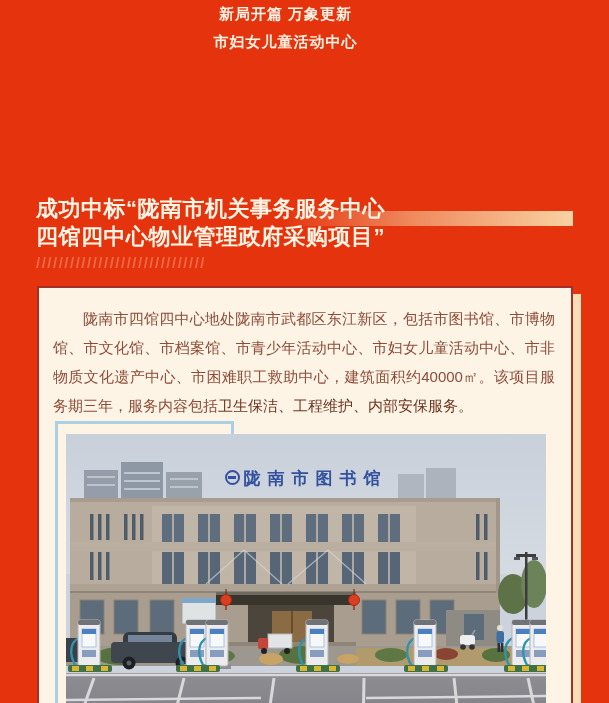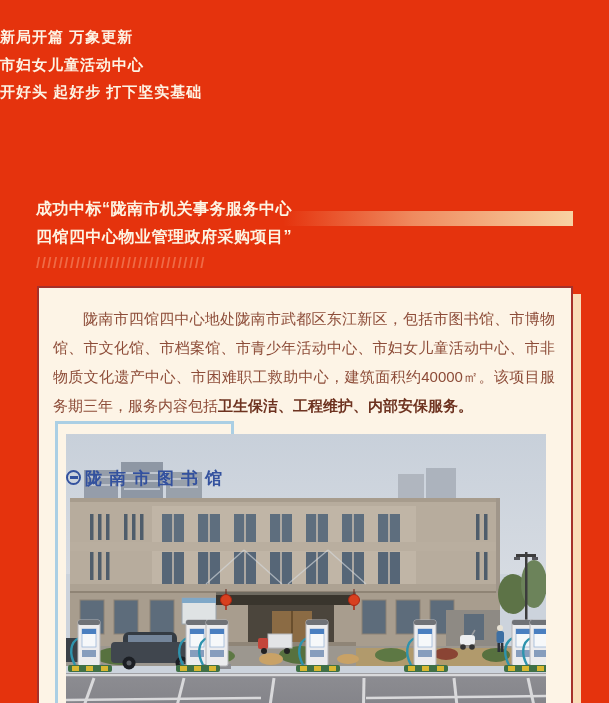--- a/index.html
+++ b/index.html
@@ -2,65 +2,64 @@
 <html><head>
 <meta charset="utf-8">
 <style>
   html,body{margin:0;padding:0;}
   body{
     width:609px;height:703px;overflow:hidden;position:relative;
     background:#e5330d;
     font-family:"Liberation Sans",sans-serif;
   }
   
-  .slogans{position:absolute;top:23px;left:0;width:571px;}
+  .slogans{position:absolute;top:0;left:0;width:571px;text-align:center;}
   .slogan{line-height:27.5px;font-size:15px;font-weight:bold;color:#fdf3e4;letter-spacing:1px;}
   
   .headline{position:absolute;left:36px;top:195px;width:550px;}
   .headline-bar{
     position:absolute;left:247px;top:16px;width:290px;height:15px;
     background:linear-gradient(90deg, rgba(248,210,162,0) 0%, rgba(248,210,162,0.55) 45%, #f8d2a2 100%);
   }
-  .headline-l1,.headline-l2{position:relative;font-size:16px;font-weight:bold;color:#fdf4e3;line-height:28px;letter-spacing:0.5px;}
+  .headline-l1,.headline-l2{position:relative;font-size:22px;font-weight:bold;color:#fdf4e3;line-height:28px;letter-spacing:0.5px;}
   .headline-slashes{margin-top:4px;color:#ef6b47;font-size:15px;font-weight:bold;letter-spacing:1.5px;line-height:16px;}
   
   .card{
     position:absolute;left:37px;top:286px;width:536px;height:470px;
     box-sizing:border-box;border:2px solid #a5302a;background:#fdf4e6;
     padding:16px 16px 0 14px;
     box-shadow:8px 8px 0 0 #f9dcb8;
   }
   .para{margin:0;font-size:15px;line-height:29px;color:#8d4c38;text-align:justify;text-indent:2em;}
-  .para strong{color:#6e3320;font-weight:bold;}
+  .para strong{color:#6e3320;font-weight:normal;}
   
   .photo-wrap{position:relative;margin:14px 0 0 13px;width:480px;height:300px;}
   .blue-frame{position:absolute;left:-11px;top:-13px;width:179px;height:430px;border:3px solid #abcfe4;box-sizing:border-box;}
   .photo{position:absolute;left:0;top:0;width:480px;height:300px;background:#ccd3dc;overflow:hidden;}
   .photo svg{display:block;}
   .photo-sign{
-    position:absolute;top:33px;left:0;right:0;
+    position:absolute;top:33px;left:0;right:0;text-align:center;
     color:#33519e;font-weight:bold;font-size:17px;letter-spacing:7px;white-space:nowrap;
   }
   .sign-logo{
     display:inline-block;width:11px;height:11px;border:2.5px solid #33519e;border-radius:50%;
     position:relative;top:1px;margin-right:4px;vertical-align:baseline;
   }
   .sign-logo::after{
     content:"";position:absolute;left:1.5px;right:1.5px;top:4px;height:3px;background:#33519e;
   }
 </style>
 </head>
 <body>
 
 <div>
 
   <div class="slogans">
     <div class="slogan">新局开篇 万象更新</div>
     <div class="slogan">市妇女儿童活动中心</div>
-    <div class="slogan">开好头 起好步 打下坚实基础</div>
   </div>
 
   <div class="headline">
     <div class="headline-bar"></div>
     <div class="headline-l1">成功中标“陇南市机关事务服务中心</div>
     <div class="headline-l2">四馆四中心物业管理政府采购项目”</div>
     <div class="headline-slashes">//////////////////////////////</div>
   </div>
 
   <div class="card">

